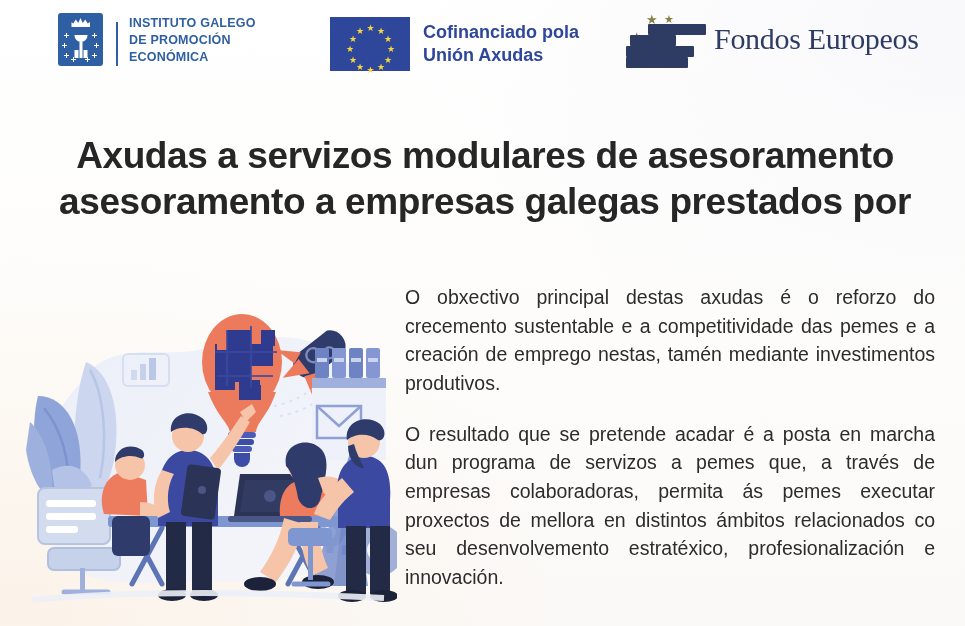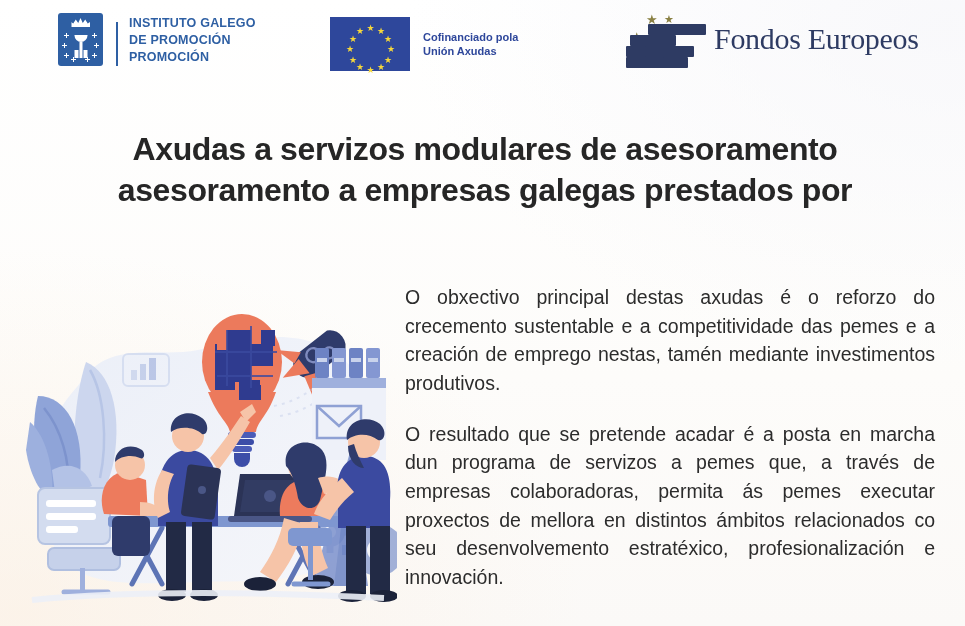--- a/index.html
+++ b/index.html
@@ -63,21 +63,21 @@
 
   .logo-eu{position:absolute;left:330px;top:17px;display:flex;align-items:center;}
   .eu-flag{
     width:80px;height:54px;background:#2e479b;position:relative;flex:none;
   }
   .eu-star{
     position:absolute;width:7px;height:7px;color:#f5d73b;font-size:9px;line-height:7px;
     text-align:center;
   }
   .eu-label{
-    margin-left:13px;font-size:11px;font-weight:bold;color:#2e479b;
+    margin-left:13px;font-size:18px;font-weight:bold;color:#2e479b;
     line-height:1.3;white-space:nowrap;
   }
 
   .logo-fe{position:absolute;left:620px;top:8px;display:flex;align-items:center;}
   .fe-mark{width:88px;height:62px;position:relative;flex:none;}
   .fe-bar{position:absolute;height:11px;background:#2e3b63;border-radius:1px;}
   .fe-b1{left:28px;top:16px;width:58px;}
   .fe-b2{left:10px;top:27px;width:46px;}
   .fe-b3{left:22px;top:38px;width:52px;}
   .fe-b4{left:6px;top:38px;width:20px;}
@@ -88,21 +88,21 @@
   .fe-s2{left:26px;top:5px;font-size:13px;}
   .fe-s3{left:44px;top:6px;font-size:11px;}
   .fe-label{
     margin-left:6px;font-size:30px;color:#2e3b63;white-space:nowrap;letter-spacing:-.3px;font-family:Liberation Serif, serif;
   }
 
   
   .page-title{
     position:absolute;left:40px;top:108px;width:890px;
     text-align:center;
-    font-size:32px;font-weight:bold;line-height:1.26;
+    font-size:37px;font-weight:bold;line-height:1.26;
     color:#262626;letter-spacing:-.4px;
   }
 
   
   .body-col{
     position:absolute;left:405px;top:283px;width:530px;
   }
   .body-col p{
     margin:0 0 22px 0;
     font-size:19.5px;line-height:1.47;
@@ -131,21 +131,21 @@
         <div class="cross c4"></div>
       <div class="cross c5"></div>
         <div class="cross c6"></div>
       <div class="cross c7"></div>
         <div class="cross c8"></div>
     </div>
     <div class="logo-divider"></div>
     <div class="igpe-text">
       <div>INSTITUTO GALEGO</div>
       <div>DE PROMOCIÓN</div>
-      <div>PROMOCIÓN</div>
+      <div>ECONÓMICA</div>
     </div>
   </div>
 
   <div class="logo-eu">
     <div class="eu-flag">
       <span class="eu-star" style="left:36.5px;top:8px;">★</span>
       <span class="eu-star" style="left:47px;top:11px;">★</span>
       <span class="eu-star" style="left:54px;top:18.5px;">★</span>
       <span class="eu-star" style="left:57px;top:29px;">★</span>
       <span class="eu-star" style="left:54px;top:39.5px;">★</span>

